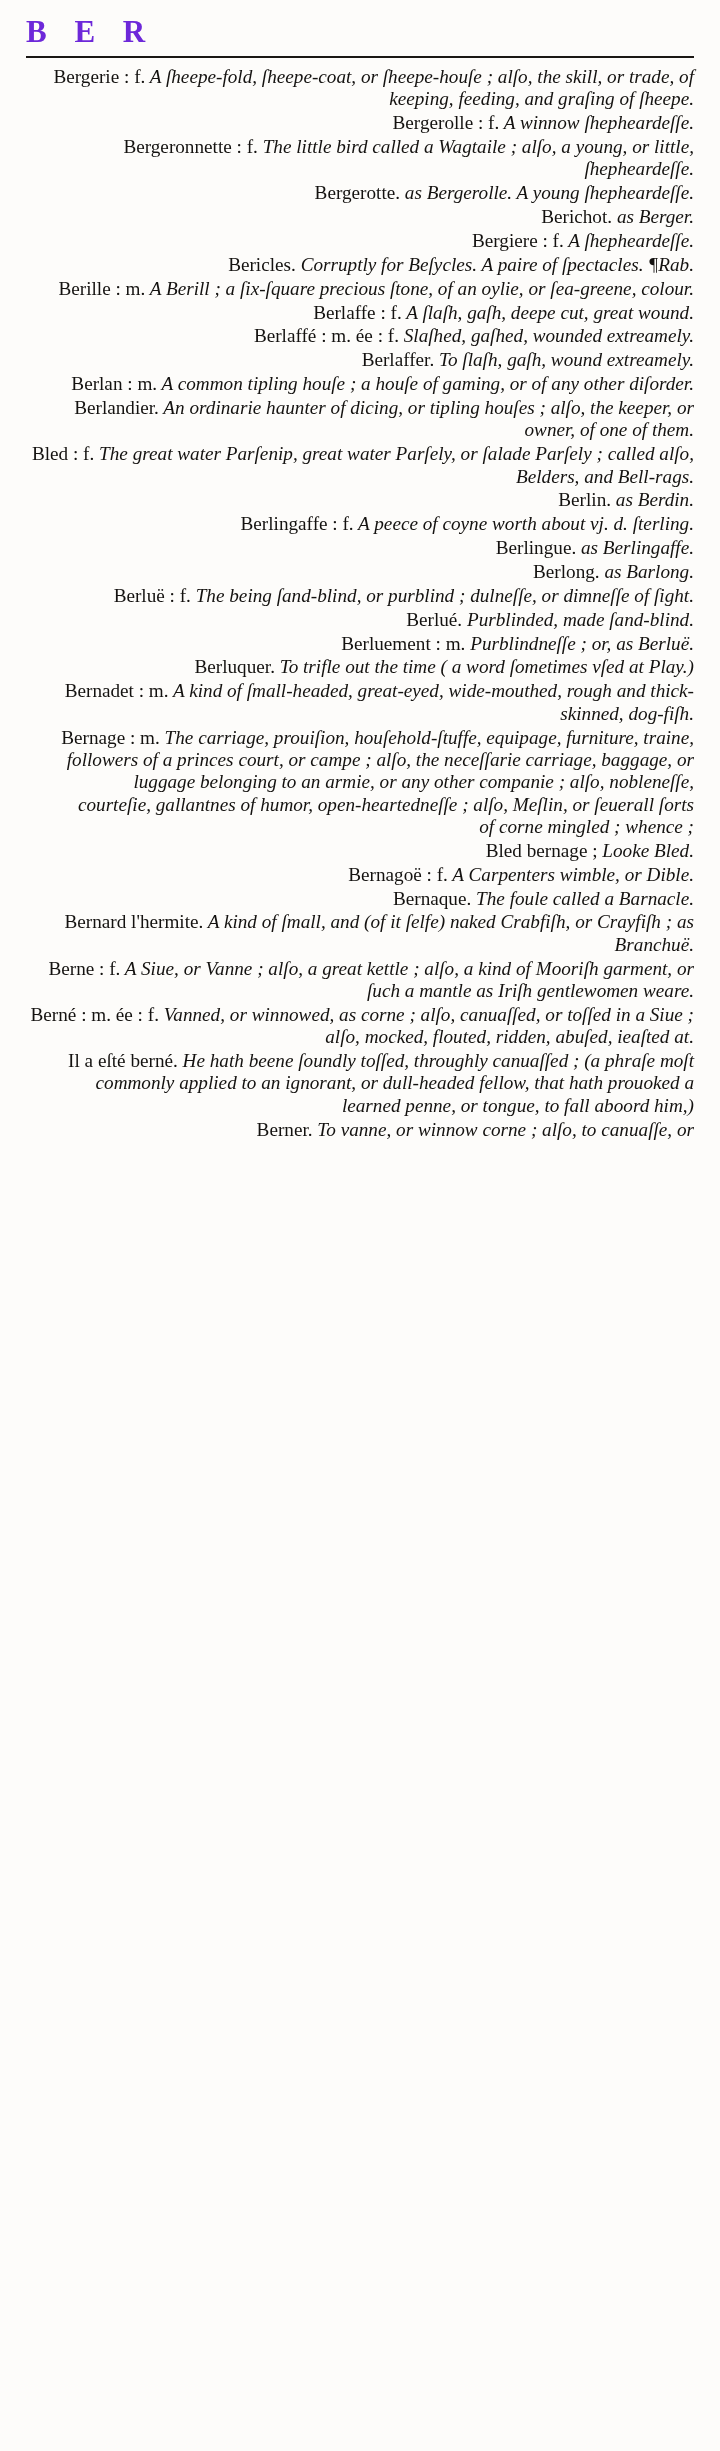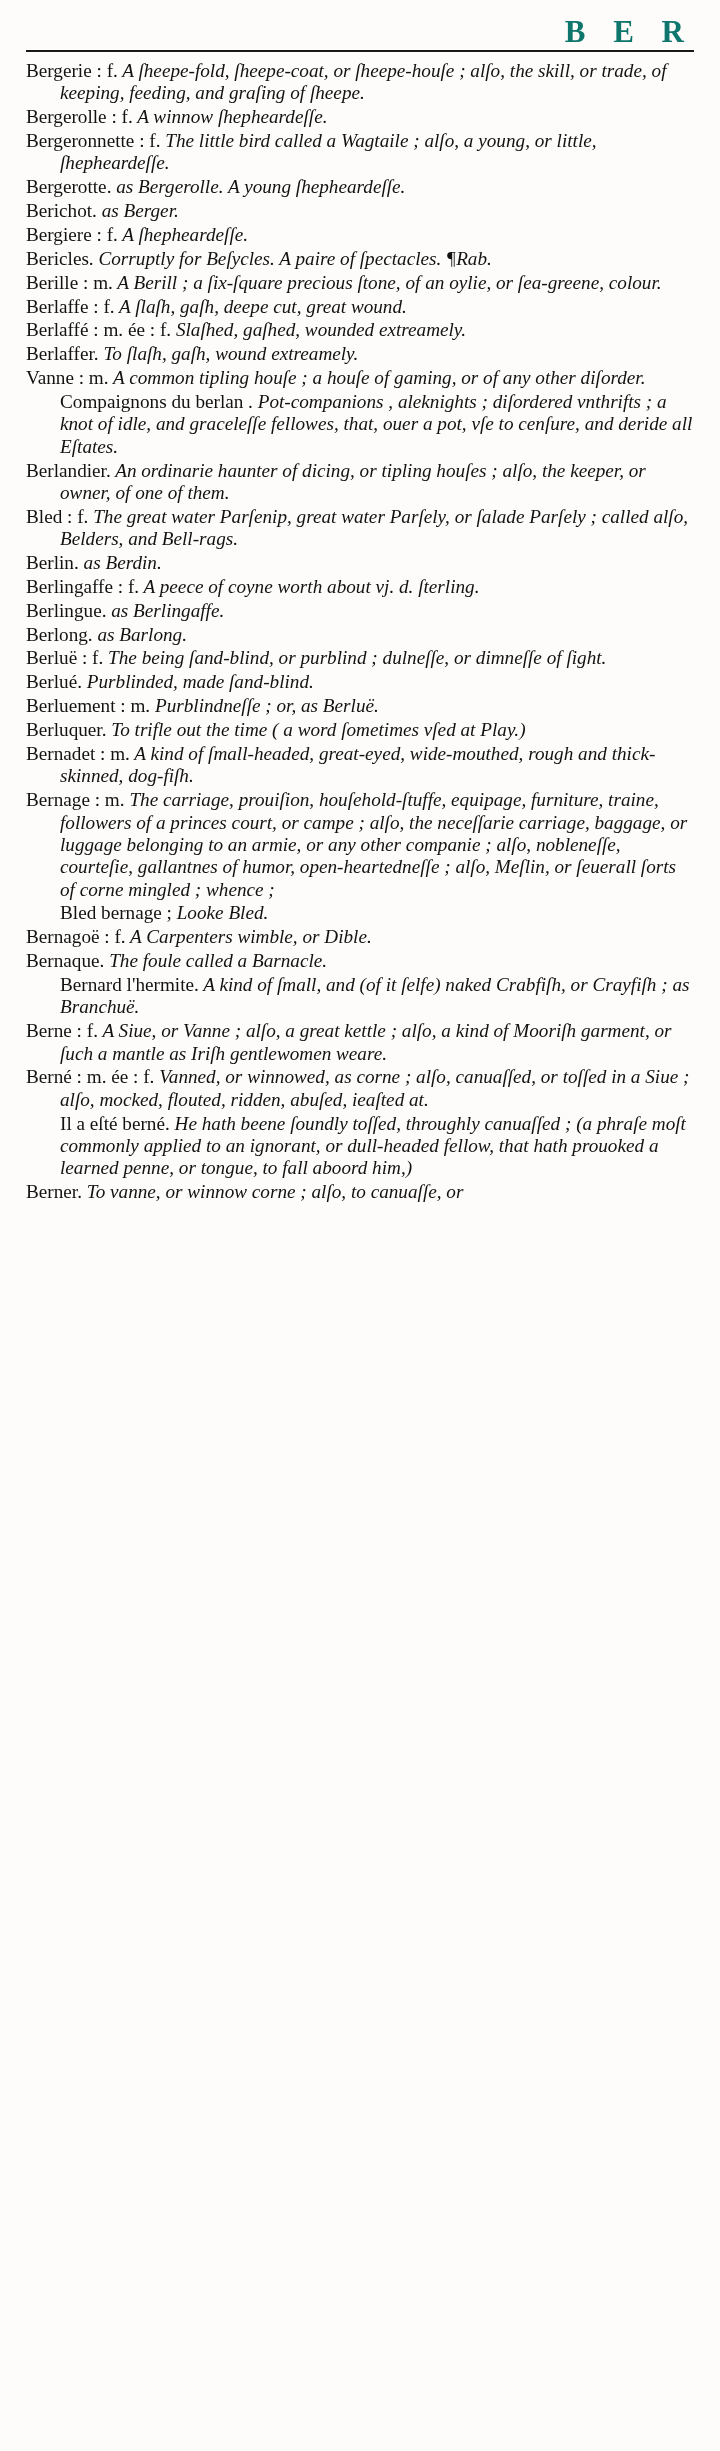--- a/index.html
+++ b/index.html
@@ -14,36 +14,37 @@
   }
   .page {
     position: relative;
     width: 720px;
     min-height: 2451px;
     box-sizing: border-box;
     padding: 14px 26px 10px 26px;
     background: #fdfcfa;
   }
   .header {
-    text-align: right;
+    text-align: left;
     font-family: "Liberation Serif", serif;
     font-size: 31px;
     font-weight: bold;
     letter-spacing: 10px;
-    padding-bottom: 0;
-    color: #0f766e;
+    padding-bottom: 6px;
+    color: #6d28d9;
   }
   .rule {
     border: 0;
     border-top: 2px solid #1a1714;
     margin: 0 0 8px 0;
   }
   .entries {
     font-size: 19.2px;
     line-height: 1.165;
+    text-align: right;
   }
   .entry {
     margin: 0 0 1.5px 0;
     text-indent: 0;
     padding-left: 34px;
   }
   .entry .hang {
     margin-left: -34px;
   }
   
@@ -75,22 +76,21 @@
       <p class="entry"><span class="hw hang">Bergerolle : f.</span><span class="it"> A winnow ſhepheardeſſe.</span></p>
       <p class="entry"><span class="hw hang">Bergeronnette : f.</span><span class="it"> The little bird called a Wagtaile ; alſo, a young, or little, ſhepheardeſſe.</span></p>
       <p class="entry"><span class="hw hang">Bergerotte.</span><span class="it"> as Bergerolle. A young ſhepheardeſſe.</span></p>
       <p class="entry"><span class="hw hang">Berichot.</span><span class="it"> as Berger.</span></p>
       <p class="entry"><span class="hw hang">Bergiere : f.</span><span class="it"> A ſhepheardeſſe.</span></p>
       <p class="entry"><span class="hw hang">Bericles.</span><span class="it"> Corruptly for Beſycles. A paire of ſpectacles. ¶Rab.</span></p>
       <p class="entry"><span class="hw hang">Berille : m.</span><span class="it"> A Berill ; a ſix-ſquare precious ſtone, of an oylie, or ſea-greene, colour.</span></p>
       <p class="entry"><span class="hw hang">Berlaffe : f.</span><span class="it"> A ſlaſh, gaſh, deepe cut, great wound.</span></p>
       <p class="entry"><span class="hw hang">Berlaffé : m. ée : f.</span><span class="it"> Slaſhed, gaſhed, wounded extreamely.</span></p>
       <p class="entry"><span class="hw hang">Berlaffer.</span><span class="it"> To ſlaſh, gaſh, wound extreamely.</span></p>
-      <p class="entry"><span class="hw hang">Vanne : m.</span><span class="it"> A common tipling houſe ; a houſe of gaming, or of any other diſorder.</span></p>
-      <p class="sub"><span class="hw">Compaignons du berlan .</span><span class="it"> Pot-companions , aleknights ; diſordered vnthrifts ; a knot of idle, and graceleſſe fellowes, that, ouer a pot, vſe to cenſure, and deride all Eſtates.</span></p>
+      <p class="entry"><span class="hw hang">Berlan : m.</span><span class="it"> A common tipling houſe ; a houſe of gaming, or of any other diſorder.</span></p>
       <p class="entry"><span class="hw hang">Berlandier.</span><span class="it"> An ordinarie haunter of dicing, or tipling houſes ; alſo, the keeper, or owner, of one of them.</span></p>
       <p class="entry"><span class="hw hang">Bled : f.</span><span class="it"> The great water Parſenip, great water Parſely, or ſalade Parſely ; called alſo, Belders, and Bell-rags.</span></p>
       <p class="entry"><span class="hw hang">Berlin.</span><span class="it"> as Berdin.</span></p>
       <p class="entry"><span class="hw hang">Berlingaffe : f.</span><span class="it"> A peece of coyne worth about vj. d. ſterling.</span></p>
       <p class="entry"><span class="hw hang">Berlingue.</span><span class="it"> as Berlingaffe.</span></p>
       <p class="entry"><span class="hw hang">Berlong.</span><span class="it"> as Barlong.</span></p>
       <p class="entry"><span class="hw hang">Berluë : f.</span><span class="it"> The being ſand-blind, or purblind ; dulneſſe, or dimneſſe of ſight.</span></p>
       <p class="entry"><span class="hw hang">Berlué.</span><span class="it"> Purblinded, made ſand-blind.</span></p>
       <p class="entry"><span class="hw hang">Berluement : m.</span><span class="it"> Purblindneſſe ; or, as Berluë.</span></p>
       <p class="entry"><span class="hw hang">Berluquer.</span><span class="it"> To trifle out the time ( a word ſometimes vſed at Play.)</span></p>

